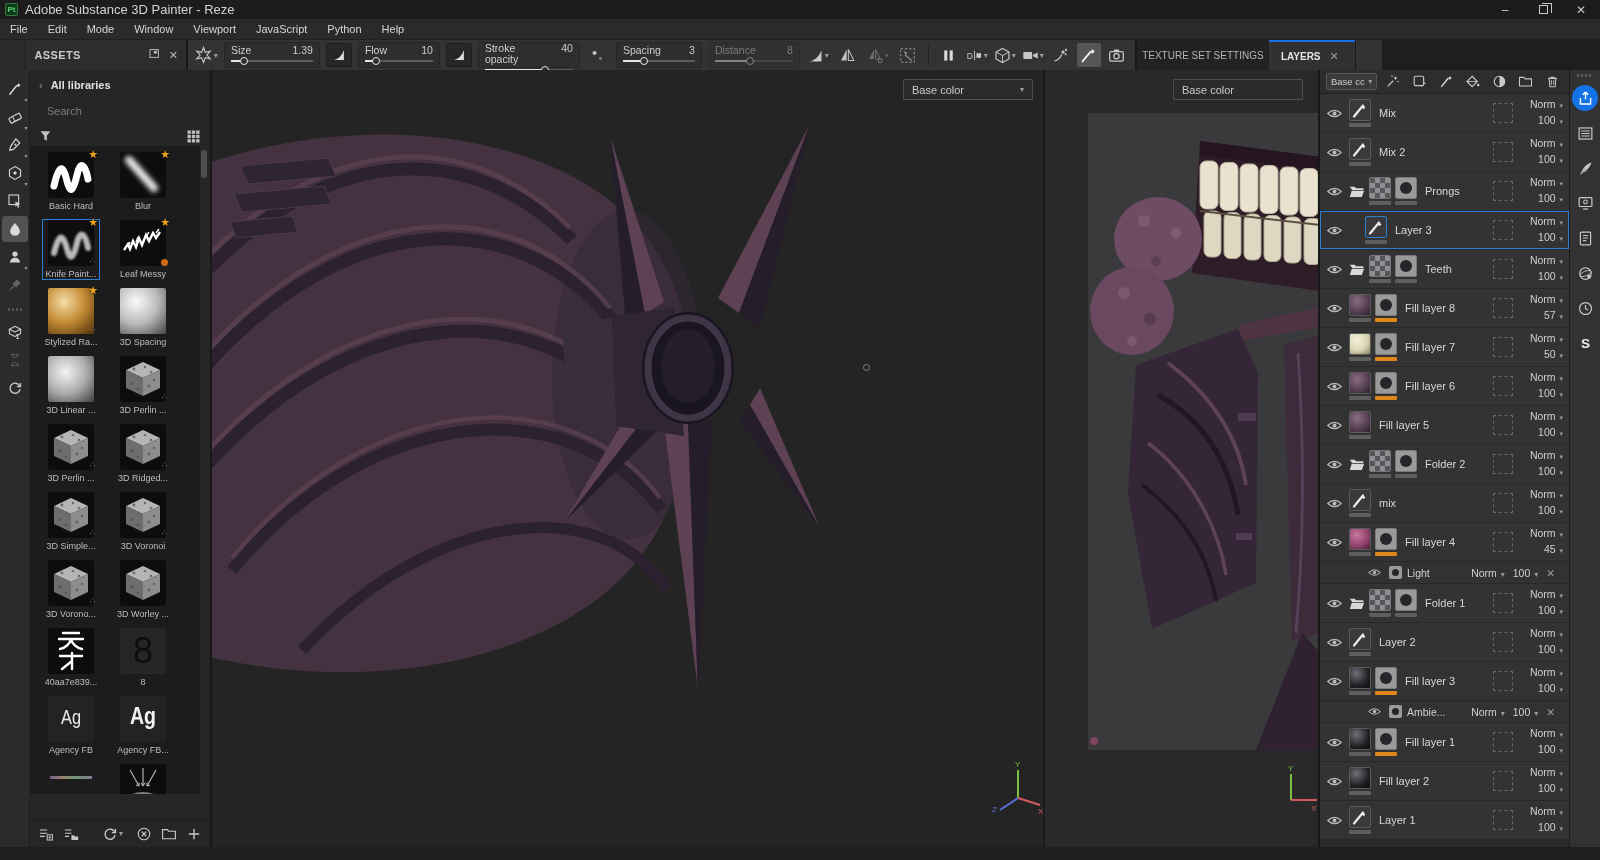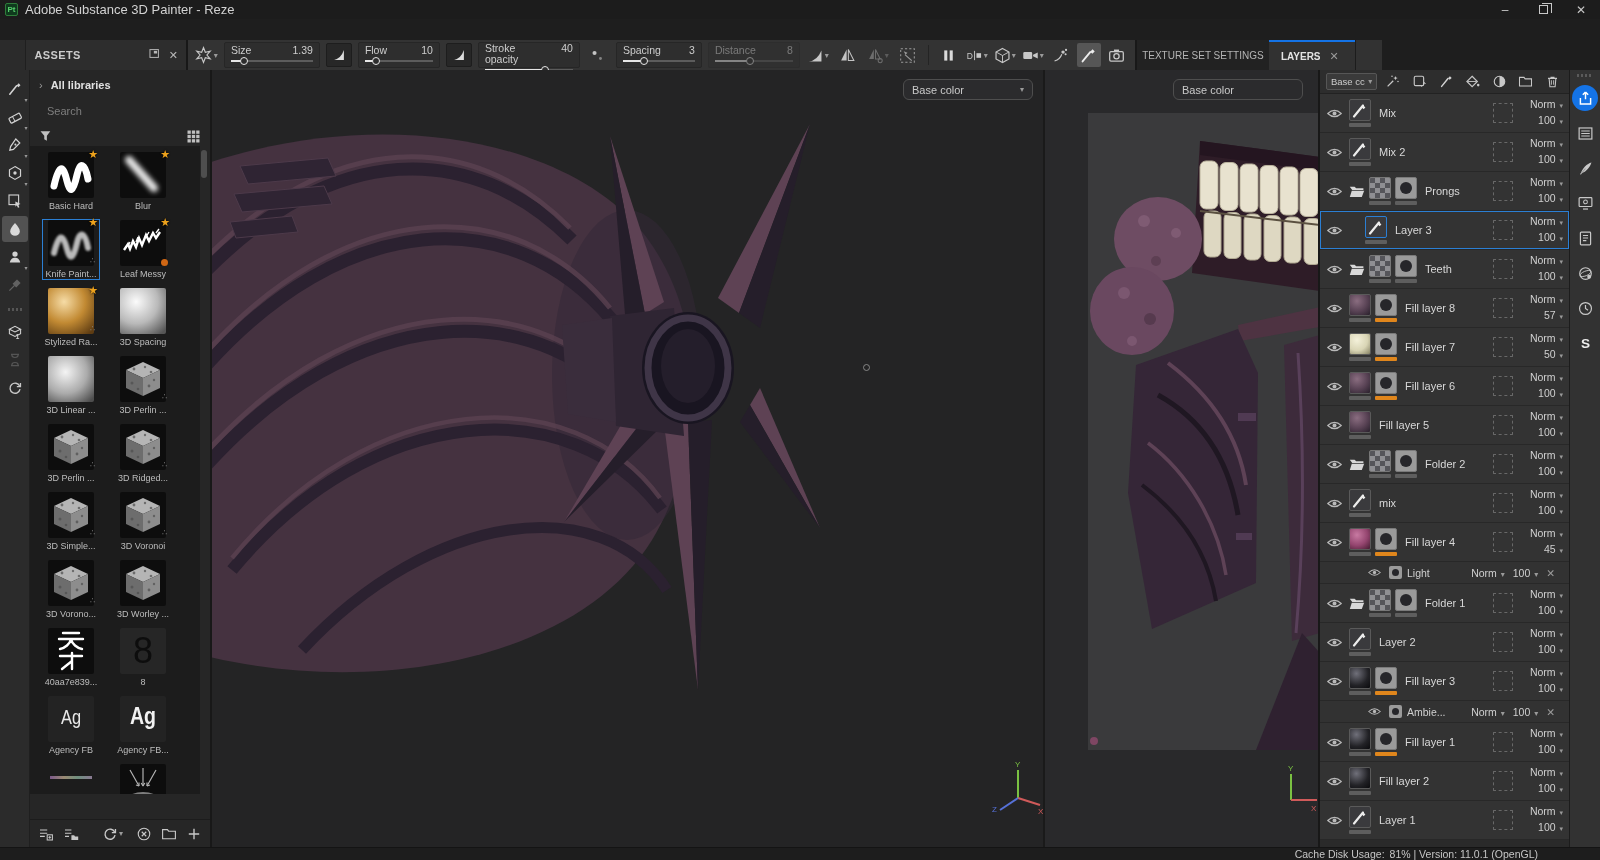--- a/index.html
+++ b/index.html
@@ -85,21 +85,21 @@
   .th .agb{position:absolute;width:100%;text-align:center;top:7px;font-size:23px;font-weight:bold;color:#f2f2f2;transform:scaleX(.85);}
   .th .g8{position:absolute;width:100%;text-align:center;top:2px;font-size:36px;color:#0d0d0d;}
   .th .gstrip{position:absolute;left:2px;right:2px;top:12px;height:3px;background:linear-gradient(90deg,#7c5a8a,#9a8a72,#6f8f7f,#8a7a92);}
   .abottom{position:absolute;left:0;bottom:0;width:180px;height:28px;background:#262626;border-top:1px solid #1c1c1c;display:flex;align-items:center;gap:9px;padding:0 8px;}
   .abottom svg{width:16px;height:16px;}
   .abottom .mid{margin-left:14px;display:flex;align-items:center;}
   .abottom .right{margin-left:auto;display:flex;gap:9px;align-items:center;}
   
   .vp3d{width:833px;background:#242425;position:relative;border-right:2px solid #1a1a1a;overflow:hidden;}
   .vp2d{width:275px;background:#29292b;position:relative;border-right:2px solid #181818;overflow:hidden;}
-  .chdrop{position:absolute;top:9px;height:21px;width:130px;background:#2b2b2d;border:1px solid #4e4e4e;border-radius:6px;display:flex;align-items:center;padding:0 8px;font-size:11px;color:#c9c9c9;}
+  .chdrop{position:absolute;top:9px;height:21px;width:130px;background:#2b2b2d;border:1px solid #4e4e4e;border-radius:1px;display:flex;align-items:center;padding:0 8px;font-size:11px;color:#c9c9c9;}
   .chdrop .chv{margin-left:auto;}
   .canvas2d{position:absolute;left:43px;top:43px;width:232px;height:637px;background:#3a3a3c;}
   .gizmo{position:absolute;}
   .cursor3d{position:absolute;left:651px;top:294px;width:7px;height:7px;border:1px solid #9a9a9a;border-radius:50%;opacity:.8;}
   
   .layers{width:249px;background:#2a2a2a;position:relative;display:flex;flex-direction:column;}
   .ltools{height:24px;background:#2d2d2d;border-bottom:1px solid #222;display:flex;align-items:center;gap:5px;padding:0 6px;}
   .lsel{width:52px;height:17px;background:#3a3a3a;border:1px solid #565656;border-radius:2px;font-size:9.5px;color:#cdcdcd;display:flex;align-items:center;padding:0 4px;}
   .lsel .chv{margin-left:auto;}
   .ltools .li{width:22px;height:20px;display:flex;align-items:center;justify-content:center;}
@@ -155,20 +155,30 @@
     <span class="apptitle">Adobe Substance 3D Painter - Reze</span>
     <div class="winbtns">
       <div class="winbtn">–</div>
       <div class="winbtn">
           <span class="maxbox"></span>
         </div>
       <div class="winbtn">✕</div>
     </div>
   </div>
 
+  <div class="menubar" id="menubar">
+      <span class="menu-item">File</span>
+      <span class="menu-item">Edit</span>
+      <span class="menu-item">Mode</span>
+      <span class="menu-item">Window</span>
+      <span class="menu-item">Viewport</span>
+      <span class="menu-item">JavaScript</span>
+      <span class="menu-item">Python</span>
+      <span class="menu-item">Help</span>
+    </div>
 
   <div class="toprow">
     <div class="stripcap"></div>
     <div class="assets-titlebar">
       <span class="t">ASSETS</span>
       <span class="sp">
         <span id="dockicon"><svg viewBox="0 0 20 20" width="13" height="13">
               <rect x="3" y="4" width="13" height="12" fill="none" stroke="#b8b8b8" stroke-width="1.5"></rect>
               <rect x="9" y="6" width="5" height="4" fill="#b8b8b8"></rect>
             </svg></span>
@@ -1410,18 +1420,14 @@
           </svg>
         </div>
         <div class="rbtn">
           <svg viewBox="0 0 20 20">
             <text x="10" y="15.5" font-size="16" font-weight="bold" text-anchor="middle" fill="#ededed">S</text>
           </svg>
         </div>
       </div>
   </div>
 
-  <div class="statusbar">
-    <span>Cache Disk Usage:</span>
-    <span>81% | Version: 11.0.1 (OpenGL)</span>
-  </div>
 
 </div>
 
 </body></html>

